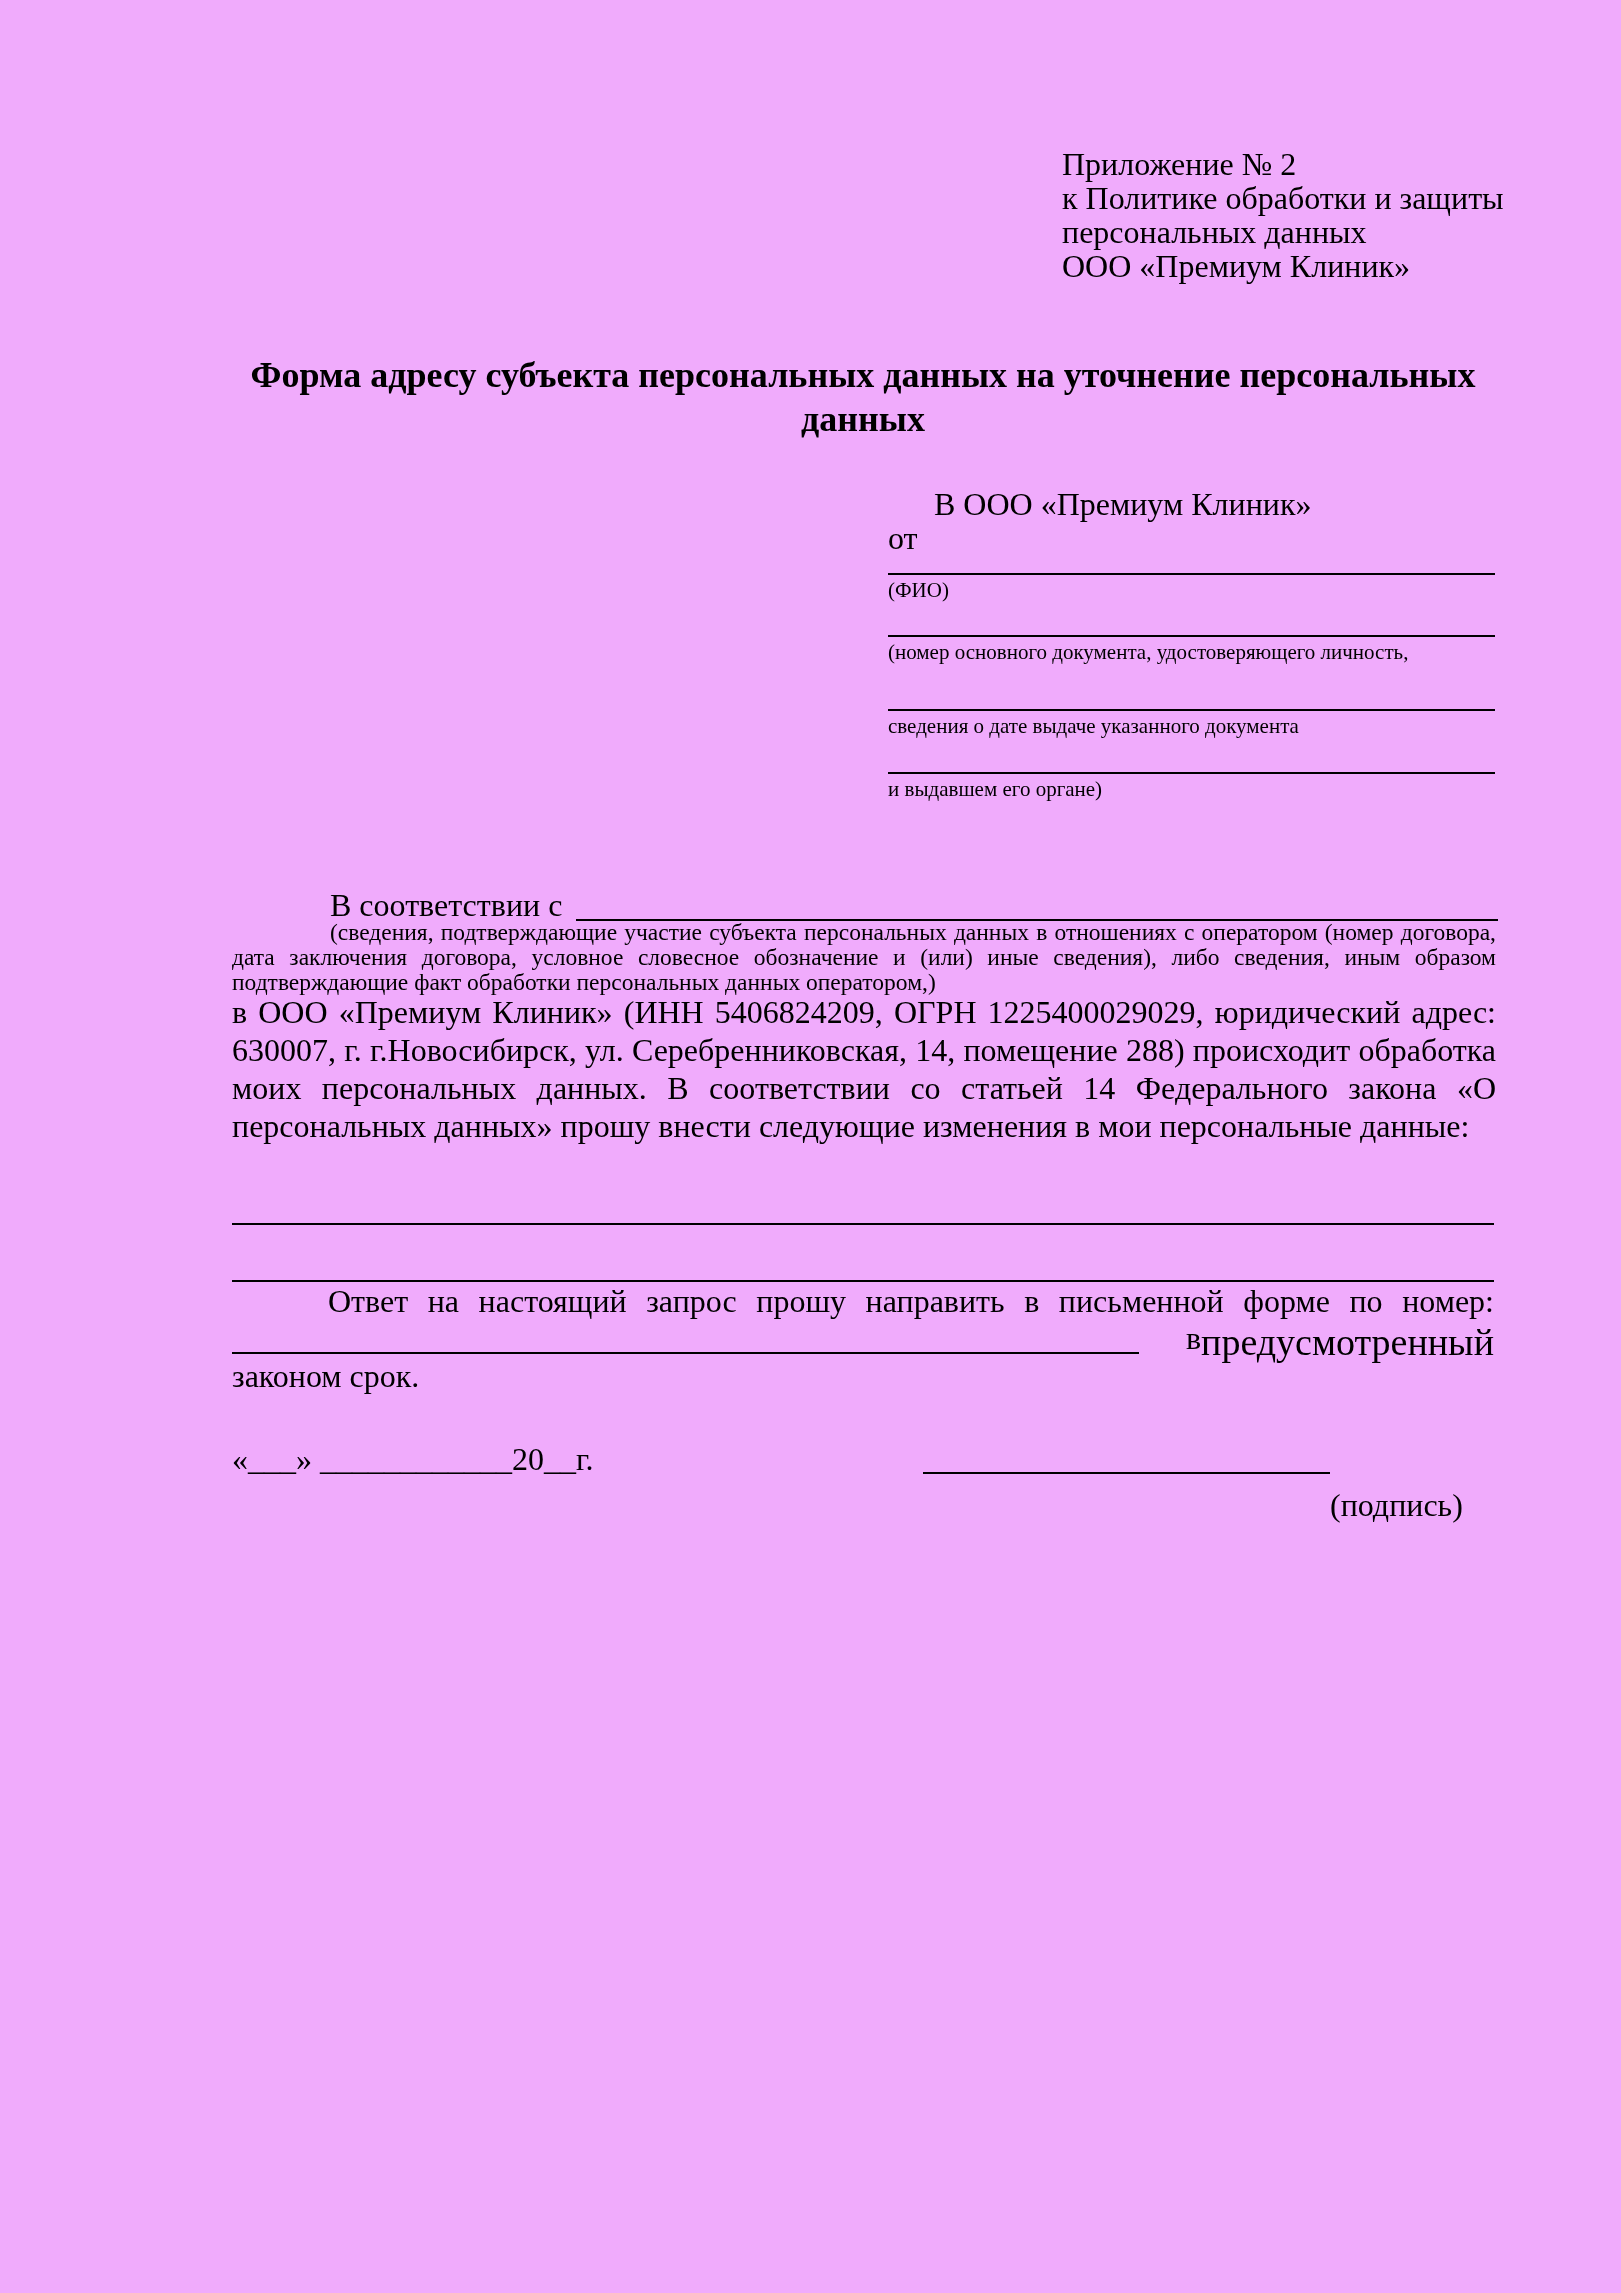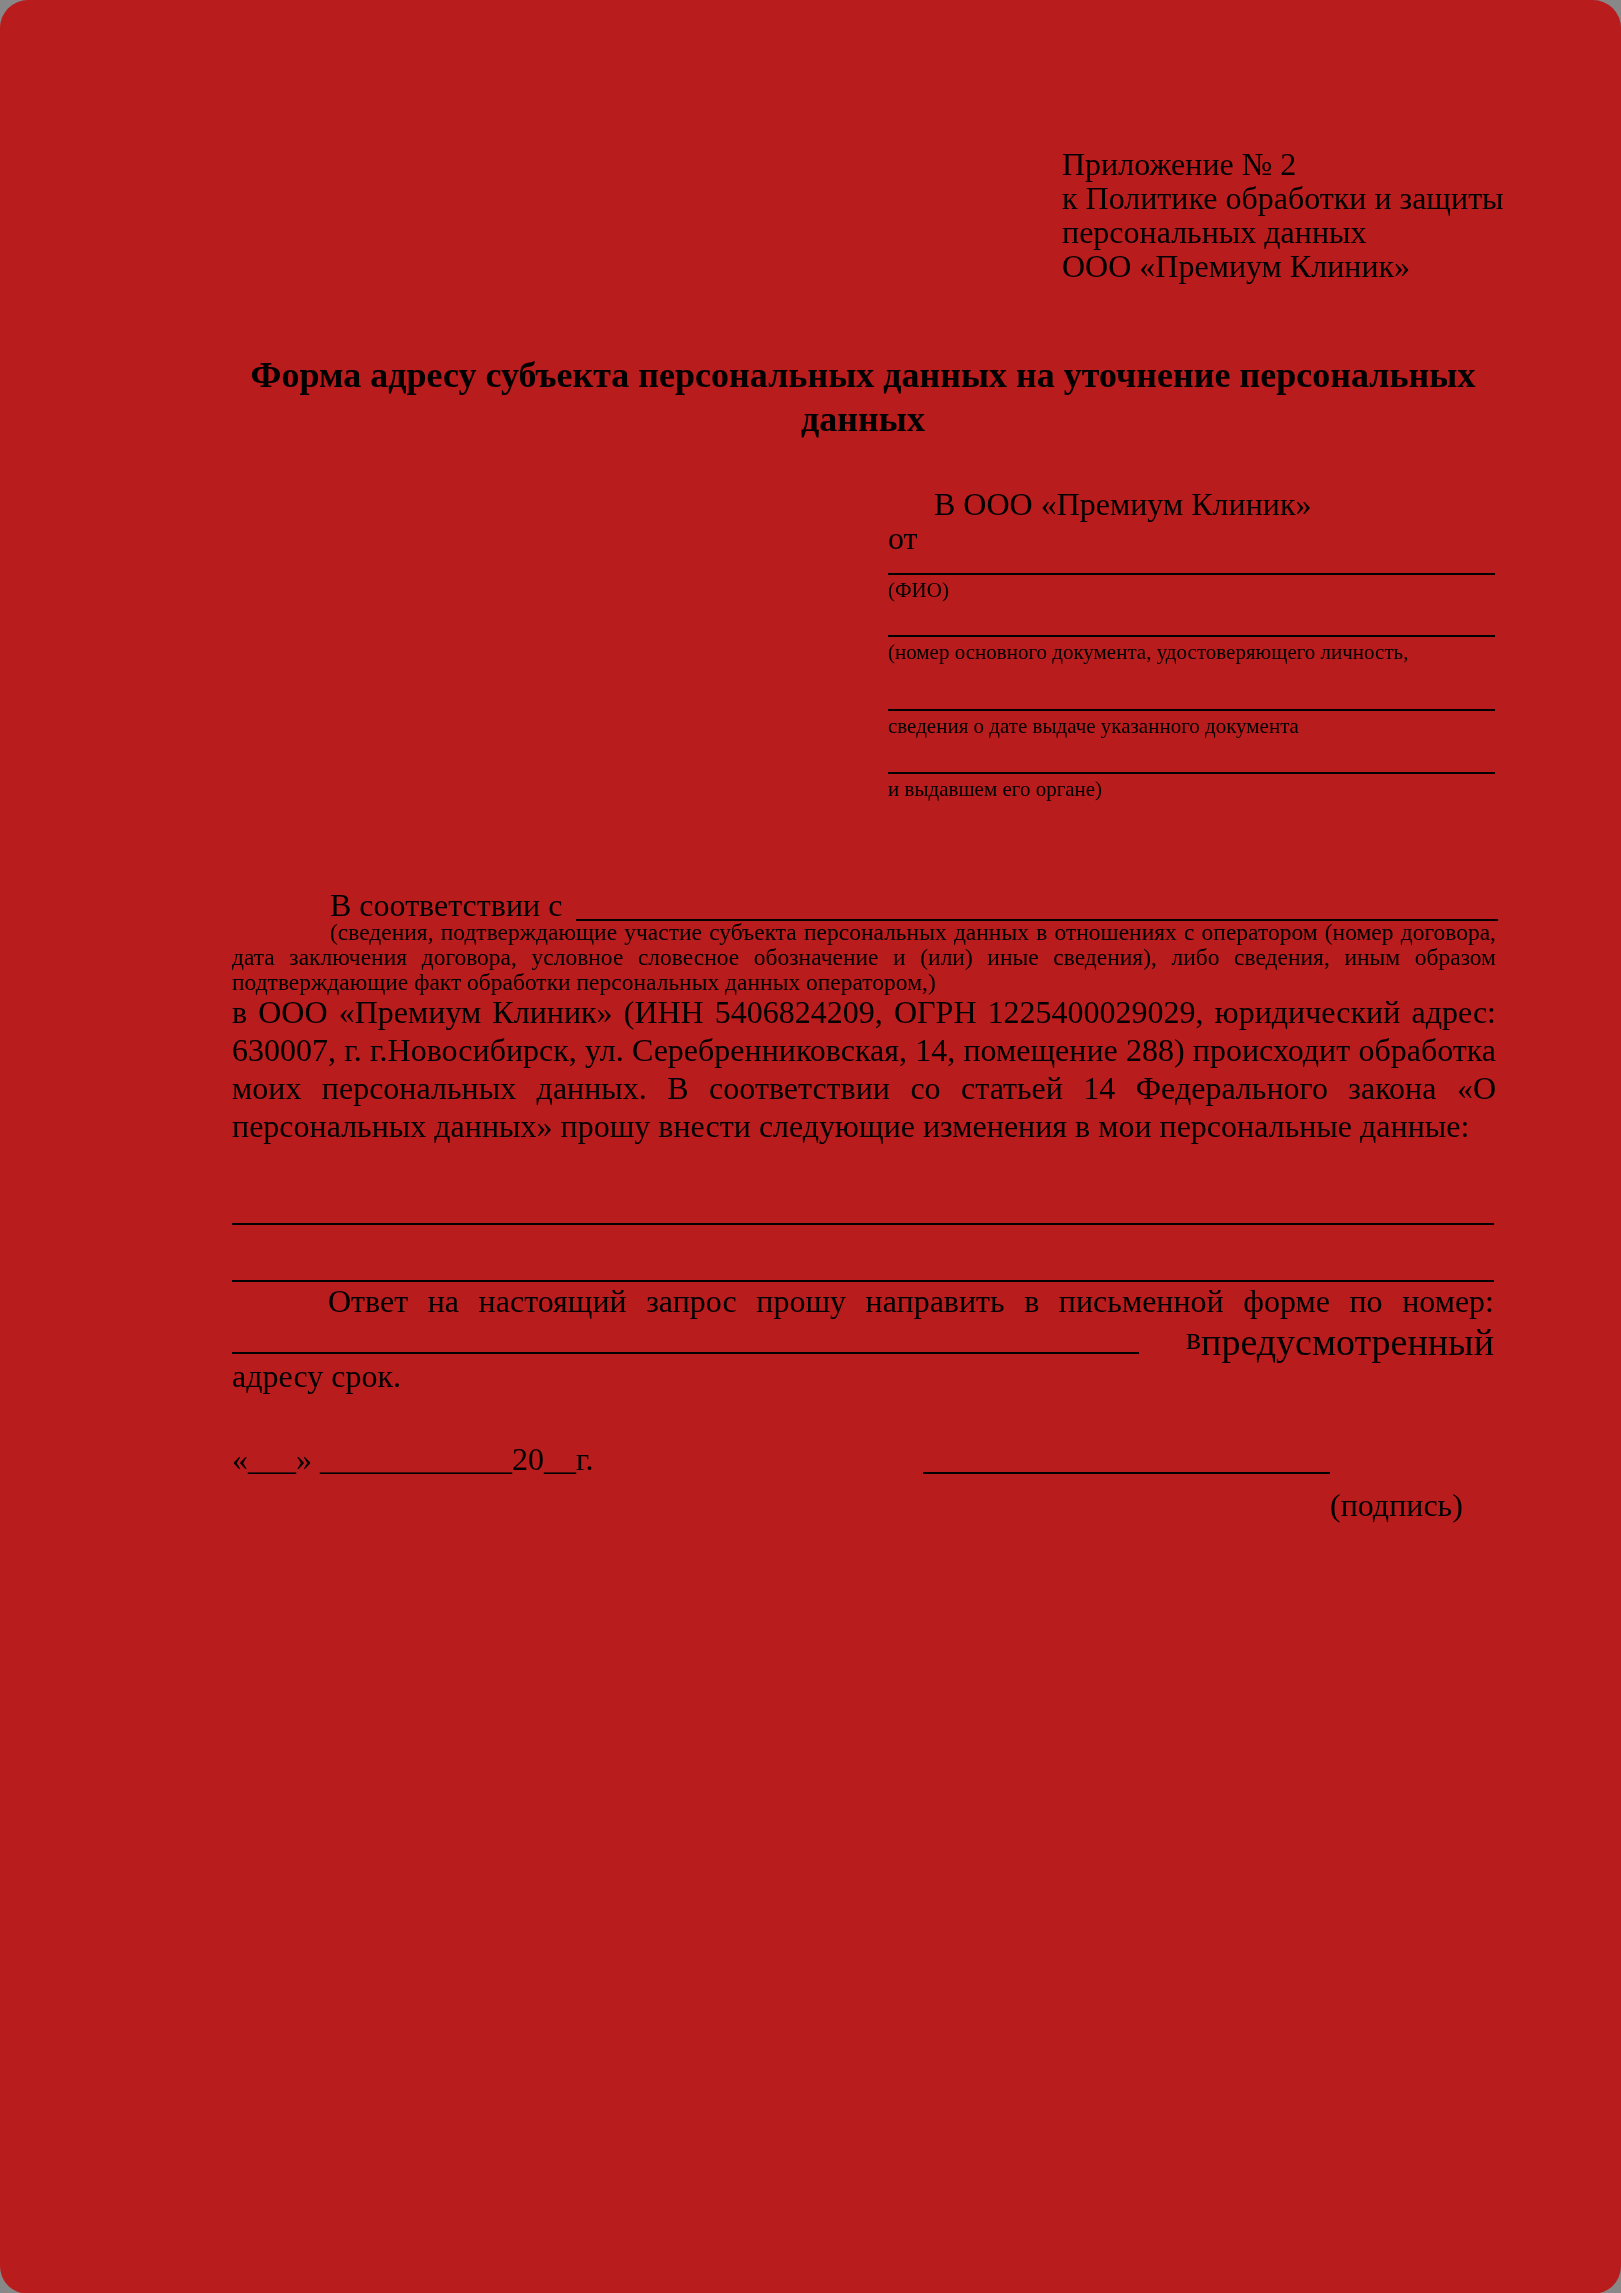--- a/index.html
+++ b/index.html
@@ -1,24 +1,23 @@
 <!DOCTYPE html>
 <html><head>
 <meta charset="utf-8">
 <style>
   html,body{margin:0;padding:0;background:#888;}
   .page{
     position:relative;
     width:1621px;
     height:2294px;
     margin:0 auto;
-    background:#b91c1c;
+    background:#f0abfc;
     color:#000000;
     font-family:"Liberation Serif", serif;
-    border-radius:28px;
   }
   .abs{position:absolute;}
   .appendix{left:1062px;top:147px;font-size:32px;line-height:34px;white-space:nowrap;}
   .doc-title{left:232px;top:353px;width:1262px;font-size:36px;line-height:44px;font-weight:bold;text-align:center;}
   .addr-to{left:892px;top:486px;font-size:32px;white-space:nowrap;margin-left:42px;}
   .addr-from{left:888px;top:520px;font-size:32px;text-align:right;}
   .rule{height:0;border-top:2px solid #000;}
   .field-rule{left:888px;width:607px;}
   .field-cap{left:888px;width:607px;text-align:left;font-size:21px;line-height:26.5px;}
   .req-heading{left:232px;width:1262px;top:841px;font-size:32px;text-align:center;}
@@ -73,20 +72,20 @@
 
   <div class="abs body-par">в ООО «Премиум Клиник» (ИНН 5406824209, ОГРН 1225400029029, юридический адрес: 630007, г. г.Новосибирск, ул. Серебренниковская, 14, помещение 288) происходит обработка моих персональных данных. В соответствии со статьей 14 Федерального закона «О персональных данных» прошу внести следующие изменения в мои персональные данные:</div>
 
   <div class="abs rule blank-rule" style="top:1223px"></div>
   <div class="abs rule blank-rule" style="top:1280px"></div>
 
   <div class="abs reply-l1">Ответ на настоящий запрос прошу направить в письменной форме по номер:</div>
   <div class="abs rule reply-rule"></div>
   <div class="abs reply-w1">в</div>
   <div class="abs reply-w2">предусмотренный</div>
-  <div class="abs reply-end">адресу срок.</div>
+  <div class="abs reply-end">законом срок.</div>
 
   <div class="abs date-line">«___» ____________20__г.</div>
   <div class="abs rule sig-rule"></div>
   <div class="abs sig-cap">(подпись)</div>
 
 </div>
 
 
 </body></html>

